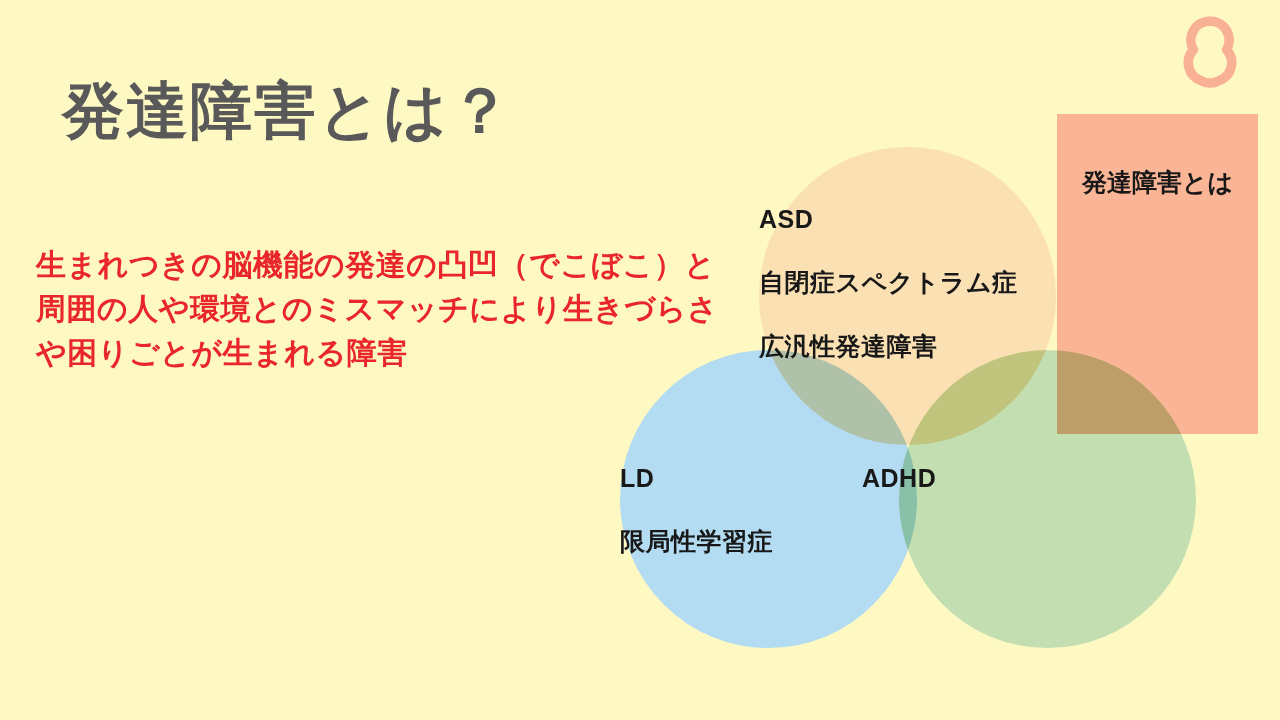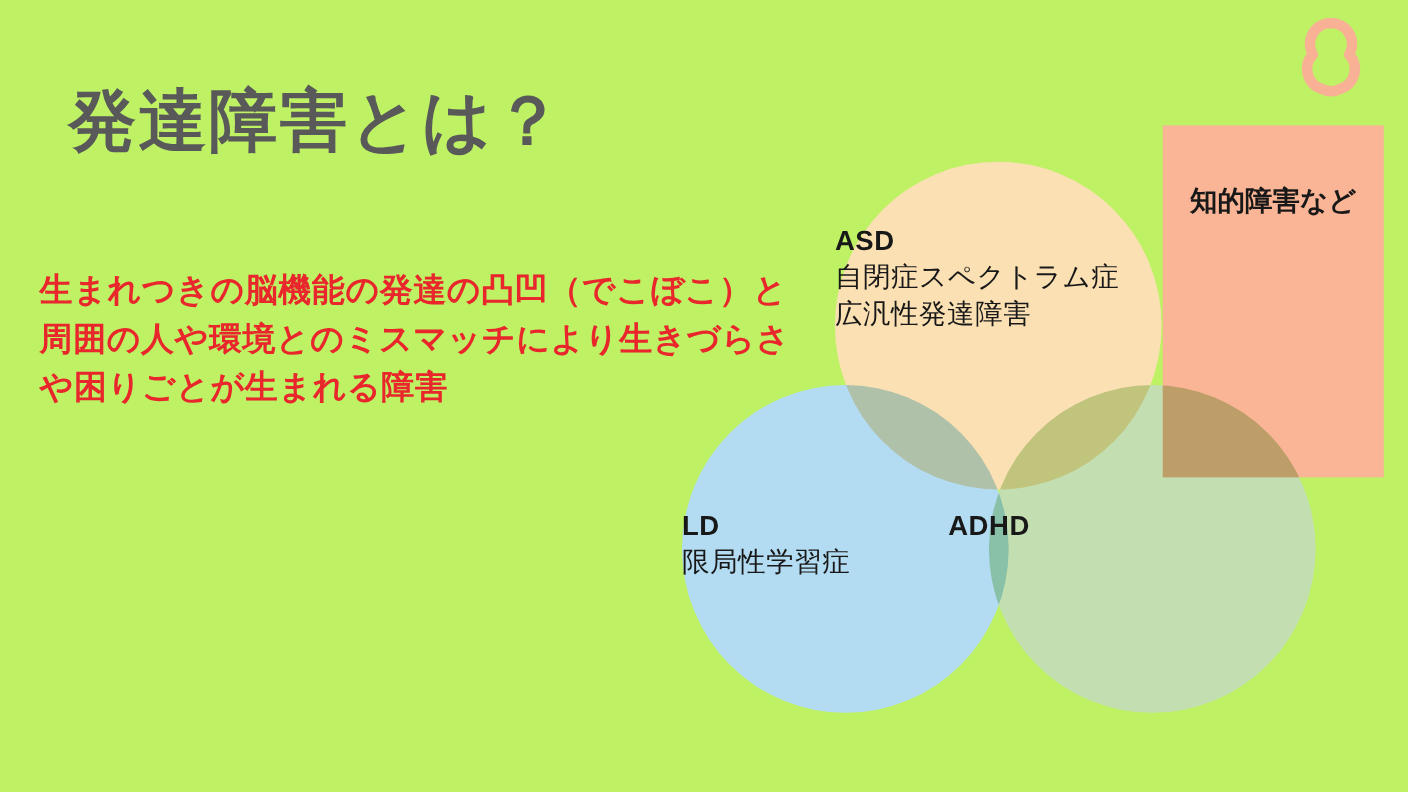--- a/index.html
+++ b/index.html
@@ -4,21 +4,21 @@
 <style>
   html, body {
     margin: 0;
     padding: 0;
     background: #ffffff;
   }
   #slide {
     position: relative;
     width: 1280px;
     height: 720px;
-    background: #bef264;
+    background: #fef9c3;
     overflow: hidden;
     font-family: "Liberation Sans", "DejaVu Sans", sans-serif;
   }
 
   
   #title {
     position: absolute;
     left: 62px;
     top: 78px;
     font-size: 62px;
@@ -96,22 +96,23 @@
   }
   .venn-label .code {
     display: block;
     font-size: 25px;
     font-weight: 700;
     letter-spacing: 0.5px;
   }
   .venn-label .jp {
     display: block;
     font-size: 25px;
-    font-weight: 400;
+    font-weight: 700;
     letter-spacing: 0.5px;
+    margin-top: 30px;
   }
 
   #label-asd  { left: 759px; top: 203px;  width: 297px; }
   #label-ld   { left: 620px; top: 462px;  width: 297px; }
   #label-adhd { left: 862px; top: 462px;  width: 297px; }
 
   #label-intellectual {
     position: absolute;
     left: 1057px;
     top: 166px;
@@ -160,21 +161,21 @@
 
   <div class="venn-label" id="label-ld">
     <span class="code">LD</span>
     <span class="jp">限局性学習症</span>
   </div>
 
   <div class="venn-label" id="label-adhd">
     <span class="code">ADHD</span>
   </div>
 
-  <div id="label-intellectual">知的障害など</div>
+  <div id="label-intellectual">発達障害とは</div>
 
   <svg id="trefoil-icon" viewBox="0 0 100 92">
     <path d="M50 8
              a22 22 0 0 1 19.05 33.0
              a22 22 0 0 1 -9.5 36.0
              a22 22 0 0 1 -19.1 0
              a22 22 0 0 1 -9.5 -36.0
              A22 22 0 0 1 50 8 Z" fill="none" stroke="#F8B195" stroke-width="11" stroke-linejoin="round"></path>
   </svg>
 

